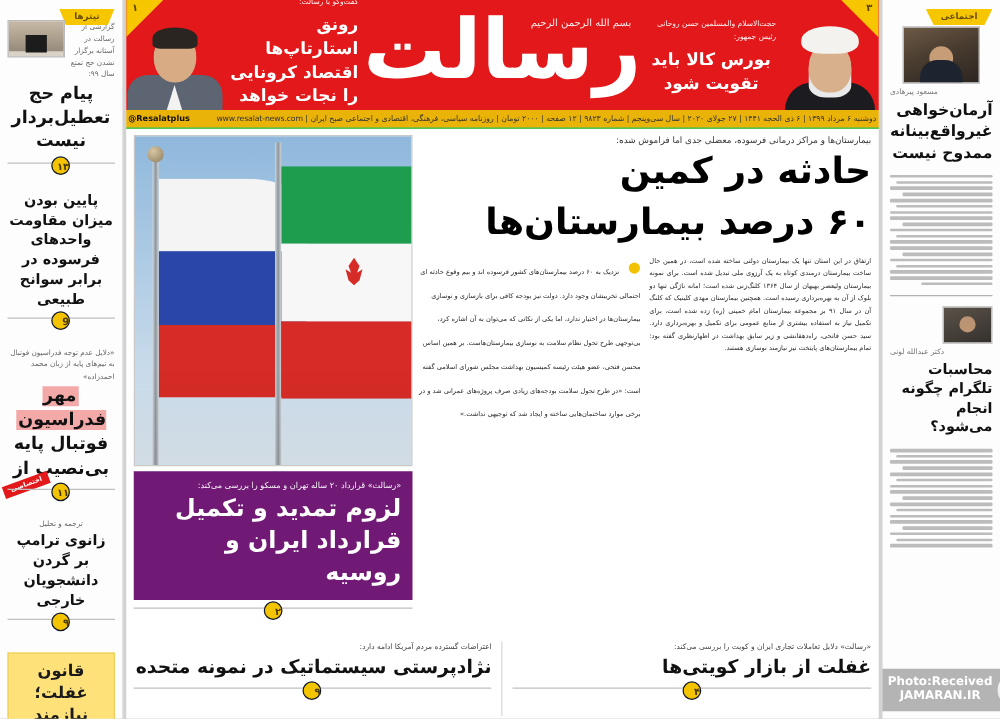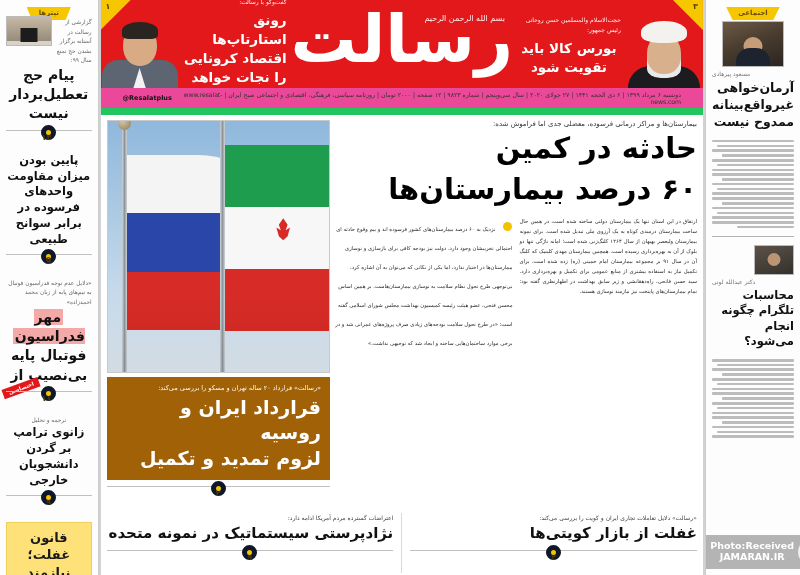--- a/index.html
+++ b/index.html
@@ -29,36 +29,36 @@
   .fake-line.s3 { width: 88%; }
   .fake-line.s4 { width: 70%; }
   .fake-body { padding-top: 3px; }
   .fake-body .fake-line { height: 2.6px; background: #7c7c7c; opacity:.5; }
 
   .rule { height: 1px; background: #b2b2b2; margin: 5px 0; }
 
   .pagenum {
     width: 15px; height: 15px; border-radius: 50%;
     background: #f5c400; color: #4a3a00;
-    font-size: 8px; line-height: 15px; text-align: center;
+    font-size: 8px; line-height: 15px; text-align: right;
     font-weight: bold; margin: 2px auto 0;
-    border: 5px solid #0f172a;
+    border: 1px solid #0f172a;
   }
   .divider-with-num { position: relative; margin: 6px 0 5px; }
   .divider-with-num .bar { height: 1px; background: #c0c0c0; }
   .divider-with-num .pagenum { position: relative; top: -8px; }
 
   
   .col-left {
     width: 118px; background: #fdfdfd;
     padding: 0 6px 4px; position: relative;
     display: flex; flex-direction: column;
     border-left: 1px solid #ccc;
   }
-  .ribbon-wrap { text-align: center; height: 16px; position: relative; }
+  .ribbon-wrap { text-align: right; height: 16px; position: relative; }
   .ribbon {
     display: inline-block; background: #f6c700; color: #6a4c00;
     font-size: 7px; font-weight: bold; padding: 2px 12px 3px;
     clip-path: polygon(0 0, 100% 0, 88% 100%, 12% 100%);
     letter-spacing: .2px;
   }
   .ed-photo {
     width: 62px; height: 46px; margin: 5px auto 3px;
     background: linear-gradient(160deg,#6d5a46 0%,#4a3d30 45%,#2b2520 100%);
     border: 1px solid #bbb; position: relative; overflow: hidden;
@@ -167,22 +167,22 @@
     font-size: 66px; font-weight: bold; color: #fff; line-height: .9;
     letter-spacing: -2px; transform: translateY(-4px);
     font-family: "DejaVu Sans", sans-serif;
   }
   .mh-logo .bism {
     position: absolute; top: 14px; right: 8px; font-size: 8px; color: #fff; opacity: .92;
   }
 
   
   .infobar {
-    background: #ec4899; border-bottom: 7px solid #22c55e;
-    font-size: 6.2px; color: #333; padding: 3px 22px;
+    background: #eab308; border-bottom: 1px solid #22c55e;
+    font-size: 6.2px; color: #333; padding: 3px 2px;
     display: flex; justify-content: space-between; align-items: center;
     direction: rtl;
   }
   .infobar .meta { letter-spacing: -.1px; }
   .infobar .handle { direction: ltr; font-weight: bold; color:#111; font-size:6.5px;}
 
   
   .main-grid {
     flex: 1; display: flex; flex-direction: row; padding: 5px 6px 0; gap: 5px; min-height: 0;
   }
@@ -206,21 +206,21 @@
     width: 100%; height: 272px; position: relative; overflow: hidden;
     border: 1px solid #c9c9c9; background: linear-gradient(#8fb8dc, #dfe9f1);
   }
   .pole { position:absolute; bottom:0; width:5px; background:linear-gradient(90deg,#cfd4d8,#8e969d,#cfd4d8); }
   .pole .knob { position:absolute; top:-10px; left:-4px; width:13px; height:13px; border-radius:50%; background:radial-gradient(circle at 35% 30%, #d8c7a4, #8c7a58); }
   .flagbox { position:absolute; overflow:hidden; }
   .ru-stripe { width:100%; height:33.33%; }
   .flag-photo .caption-fade { position:absolute; inset:0; background:linear-gradient(transparent 70%, rgba(0,0,0,.06)); }
 
   .blue-box {
-    background: #a16207; color: #fff; padding: 7px 9px 9px;
+    background: #701a75; color: #fff; padding: 7px 9px 9px;
     margin-top: 4px;
   }
   .blue-kicker { font-size: 6.5px; text-align: right; margin-bottom: 3px; opacity:.95;}
   .blue-head { font-size: 19px; font-weight: bold; line-height: 1.32; text-align: right; letter-spacing:-.6px;}
 
   .bottom-row { display: flex; gap: 8px; padding: 4px 6px 2px; }
   .bottom-item { flex: 1; }
   .bi-kicker { font-size: 6px; color: #444; text-align: right; line-height:1.6; margin-bottom: 2px;}
   .bi-head { font-size: 15px; font-weight: bold; color:#111; text-align: right; line-height: 1.32; letter-spacing:-.4px;}
   .vsep { width:1px; background:#d9d9d9; }
@@ -397,22 +397,22 @@
             <div class="ru-stripe" style="background:#1f9d4e"></div>
             <div class="ru-stripe" style="background:#f7f7f7;position:relative">
               <div style="position:absolute;left:38%;top:18%;width:20px;height:22px;background:#d62b26;border-radius:50% 50% 40% 40%;clip-path:polygon(50% 0,72% 30%,62% 55%,84% 42%,72% 82%,50% 100%,28% 82%,16% 42%,38% 55%,28% 30%)"></div>
             </div>
             <div class="ru-stripe" style="background:#d62b26"></div>
           </div>
           <div class="caption-fade"></div>
         </div>
         <div class="blue-box">
           <div class="blue-kicker">«رسالت» قرارداد ۲۰ ساله تهران و مسکو را بررسی می‌کند:</div>
+          <div class="blue-head">لزوم تمدید و تکمیل</div>
           <div class="blue-head">قرارداد ایران و روسیه</div>
-          <div class="blue-head">لزوم تمدید و تکمیل</div>
         </div>
         <div class="divider-with-num">
           <div class="bar"></div>
           <div class="pagenum">۲</div>
         </div>
       </section>
     </div>
 
     <div class="bottom-row">
       <div class="bottom-item">

